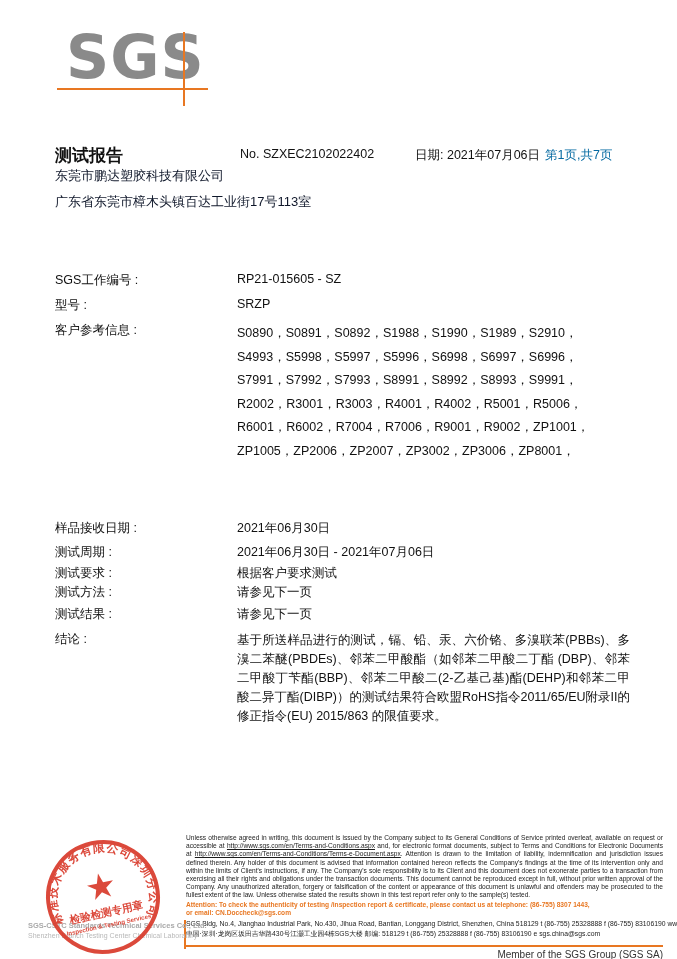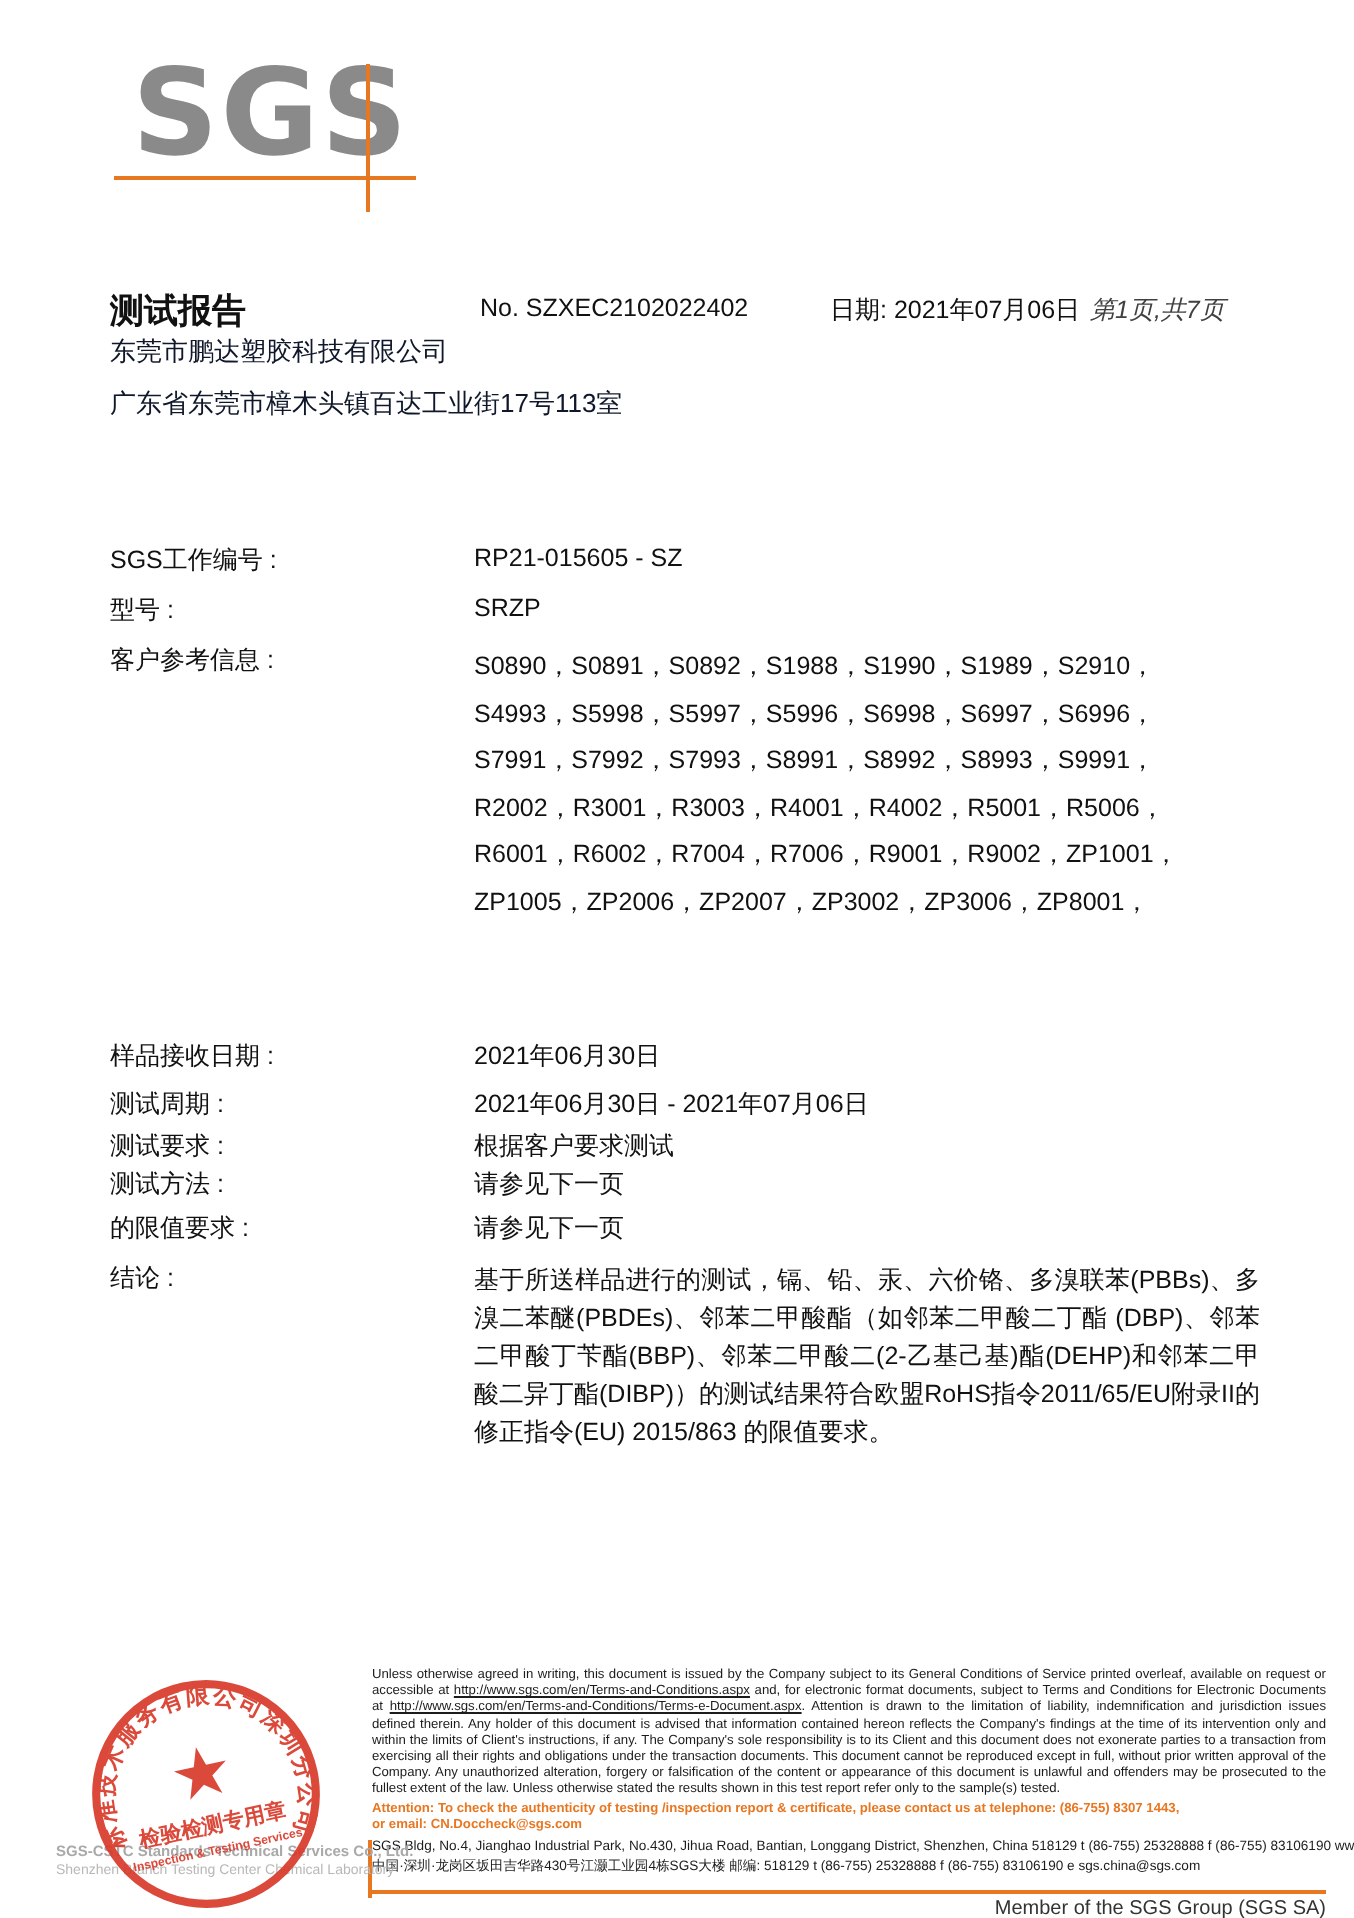--- a/index.html
+++ b/index.html
@@ -14,21 +14,21 @@
     font-family:"DejaVu Sans",sans-serif; font-weight:bold;
     font-size:60px; line-height:62px; color:#8a8a8a; letter-spacing:1px;
   }
   .logo-hline { position:absolute; left:57px; top:88px; width:151px; height:2px; background:#e87722; }
   .logo-vline { position:absolute; left:183px; top:32px; width:2px; height:74px; background:#e87722; }
 
   .title-row { position:absolute; left:55px; top:115px; width:570px; height:22px;margin-top:29px; }
   .doc-title { position:absolute; left:0; top:0; font-size:17px; font-weight:bold; color:#111; }
   .doc-no    { position:absolute; left:185px; top:3px; font-size:12.5px; color:#111; }
   .doc-date  { position:absolute; left:360px; top:3px; font-size:12.5px; color:#111; }
-  .doc-pages { position:absolute; left:490px; top:3px; font-size:12.5px; color:#404040;font-style:italic; }
+  .doc-pages { position:absolute; left:490px; top:3px; font-size:12.5px; color:#0369a1; }
 
   .company-block { position:absolute; left:55px; top:163px; font-size:13px; line-height:26px; color:#0f172a; }
 
   .statement { position:absolute; left:55px; top:247px; font-size:12.5px; color:#111; }
 
   
   .frow { position:absolute; left:55px; width:575px; font-size:12.5px; color:#111; }
   .frow .lab { position:absolute; left:0; top:0; width:178px; }
   .frow .val { position:absolute; left:182px; top:0; width:393px; }
   .ref-line { line-height:23.5px; white-space:nowrap; }
@@ -113,21 +113,21 @@
     <span class="lab">测试要求 :</span>
     <span class="val">根据客户要求测试</span>
   </div>
 
   <div class="frow" style="top:584px">
     <span class="lab">测试方法 :</span>
     <span class="val">请参见下一页</span>
   </div>
 
   <div class="frow" style="top:606px">
-    <span class="lab">的限值要求 :</span>
+    <span class="lab">测试结果 :</span>
     <span class="val">请参见下一页</span>
   </div>
 
   <div class="frow" style="top:631px">
     <span class="lab">结论 :</span>
     <span class="val conclusion-val">基于所送样品进行的测试，镉、铅、汞、六价铬、多溴联苯(PBBs)、多溴二苯醚(PBDEs)、邻苯二甲酸酯（如邻苯二甲酸二丁酯 (DBP)、邻苯二甲酸丁苄酯(BBP)、邻苯二甲酸二(2-乙基己基)酯(DEHP)和邻苯二甲酸二异丁酯(DIBP)）的测试结果符合欧盟RoHS指令2011/65/EU附录II的修正指令(EU) 2015/863 的限值要求。</span>
   </div>
 
   <div class="footer-company">
     <div class="fc1">SGS-CSTC Standards Technical Services Co., Ltd.</div>

